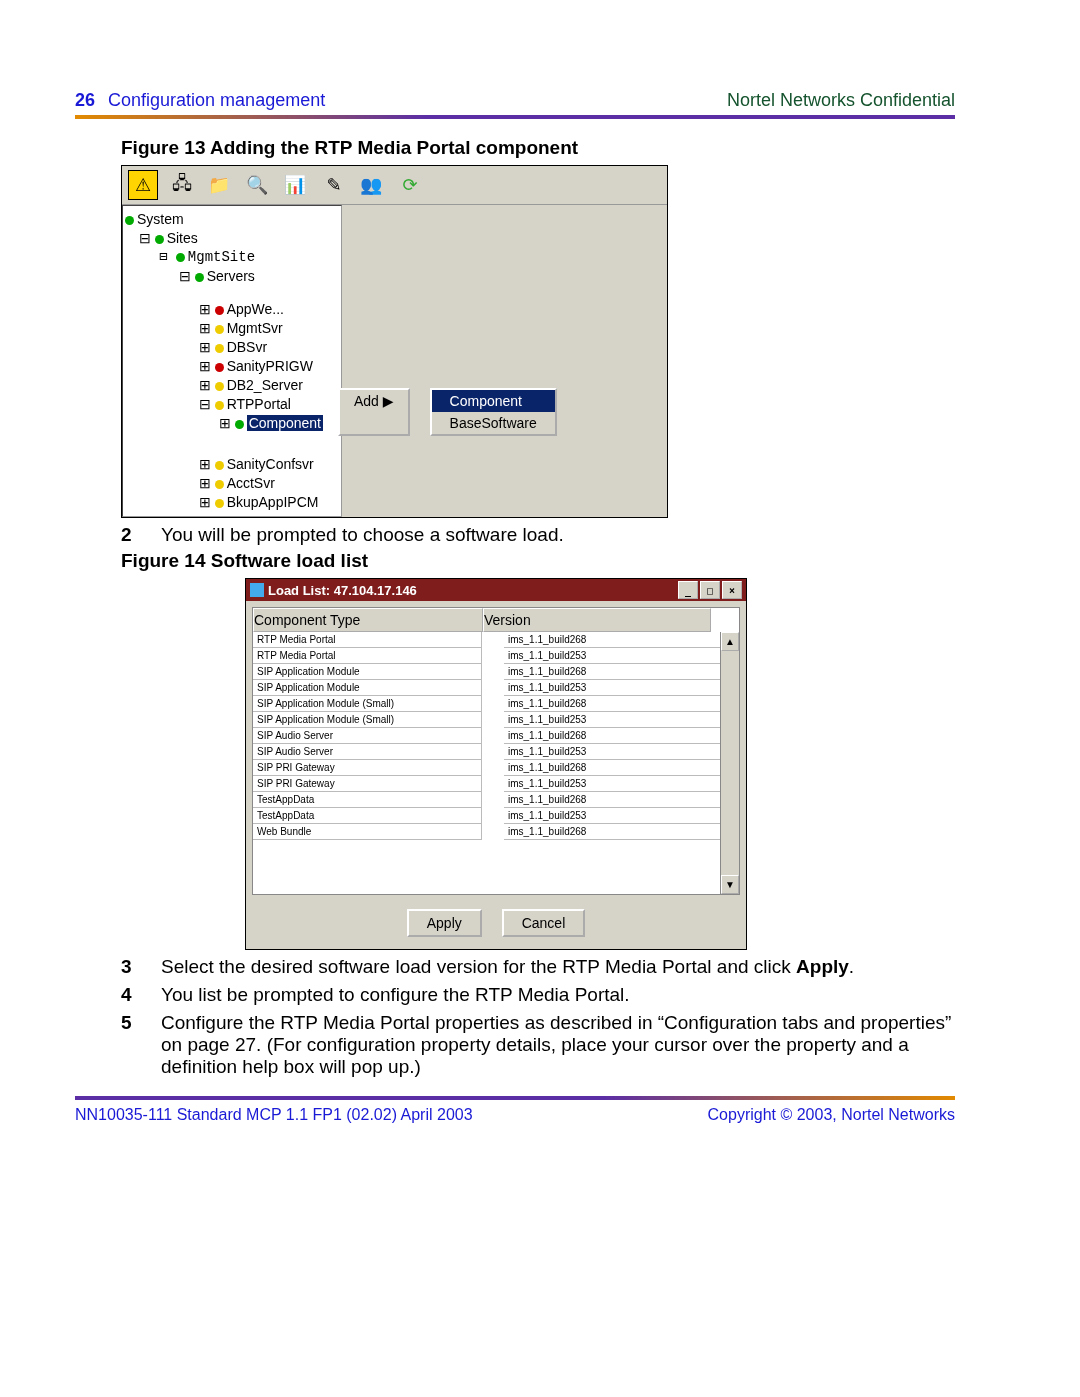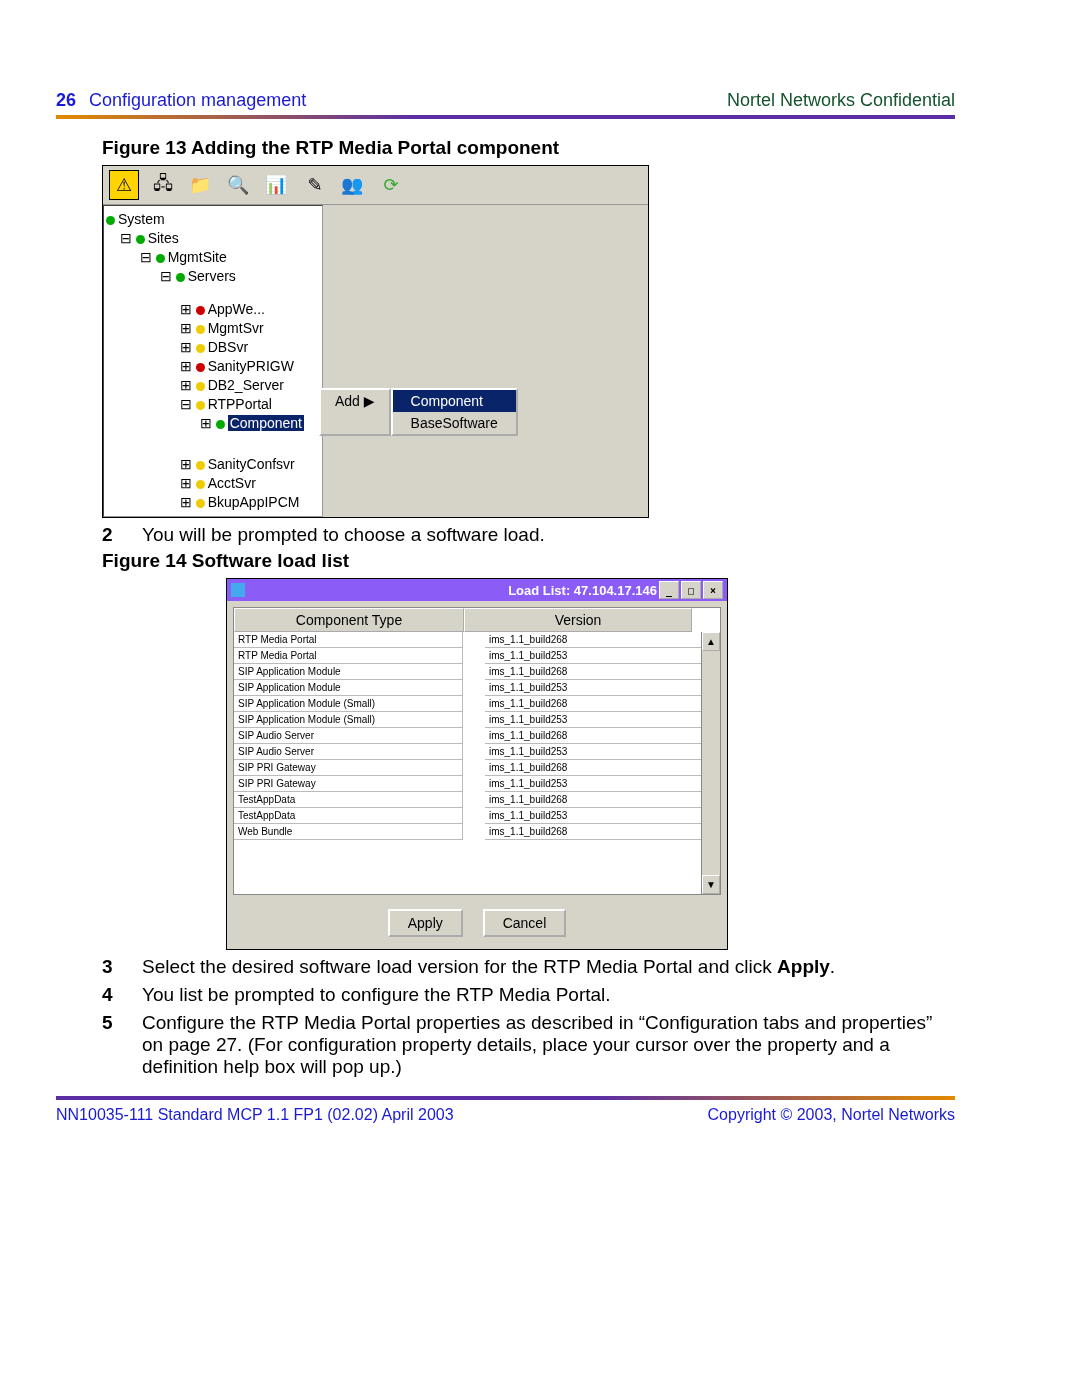--- a/index.html
+++ b/index.html
@@ -7,21 +7,21 @@
     background: #fff;
     font-family: Arial, Helvetica, sans-serif;
     font-size: 16px;
     color: #000;
   }
   .page {
     width: 1080px;
     height: 1397px;
     position: relative;
     box-sizing: border-box;
-    padding: 90px 125px 60px 56px;
+    padding: 90px 125px 60px 75px;
   }
   .top-row {
     display: flex;
     justify-content: space-between;
     font-size: 18px;
     margin-bottom: 4px;
   }
   .top-row .left { color: #1a1ad6; }
   .top-row .left .pg { font-weight: bold; margin-right: 8px; }
   .top-row .right { color: #14532d; }
@@ -93,28 +93,27 @@
   
   .fig14 {
     margin-left: 170px;
     width: 500px;
     border: 1px solid #000;
     background: #d6d3c9;
     font-family: sans-serif;
     font-size: 14px;
   }
   .titlebar {
-    background: #8b5cf6;
+    background: #7f1d1d;
     color: #fff;
     display: flex;
     align-items: center;
     padding: 2px 4px;
     font-weight: bold;
     font-size: 13px;
-    text-align: right;
   }
   .titlebar .tb-title { flex: 1; padding-left: 4px; }
   .winbtn {
     width: 18px; height: 16px;
     background: #d6d3c9;
     border: 1px outset #fff;
     margin-left: 2px;
     font-size: 10px;
     display: inline-flex; align-items: center; justify-content: center;
     color: #000;
@@ -122,21 +121,21 @@
   }
   .ll-table {
     margin: 6px;
     background: #fff;
     border: 1px solid #888;
   }
   .ll-head { display: flex; }
   .ll-head .th {
     background: #d6d3c9;
     border: 1px outset #fff;
-    text-align: center;
+    text-align: left;
     padding: 3px 0;
     font-size: 14px;
   }
   .th.c1 { width: 228px; }
   .th.c2 { width: 226px; }
   .ll-body { height: 262px; overflow: hidden; position: relative; }
   .ll-row { display: flex; font-size: 10px; }
   .ll-row .td { border-bottom: 1px solid #bbb; border-right: 1px solid #bbb; padding: 2px 4px; }
   .td.c1 { width: 220px; }
   .td.c2 { width: 218px; margin-left: 22px; }
@@ -188,36 +187,36 @@
       <span class="tb-icon">🔍</span>
       <span class="tb-icon">📊</span>
       <span class="tb-icon">✎</span>
       <span class="tb-icon" style="color:#c08;">👥</span>
       <span class="tb-icon" style="color:#3a3;">⟳</span>
     </div>
     <div class="tree-wrap">
       <div class="tree">
         <div class="tree-row"><span class="dot green"></span><span>System</span></div>
         <div class="tree-row" style="padding-left:14px;">⊟ <span class="dot green"></span><span>Sites</span></div>
-        <div class="tree-row" style="padding-left:34px;">⊟ <span class="dot green"></span><span>MgmtSite</span></div>
+        <div class="tree-row" style="padding-left:34px;font-family:Liberation Mono, monospace;">⊟ <span class="dot green"></span><span>MgmtSite</span></div>
         <div class="tree-row" style="padding-left:54px;">⊟ <span class="dot green"></span><span>Servers</span></div>
         <div class="tree-row" style="padding-left:74px;margin-top:14px;">⊞ <span class="dot red"></span><span>AppWe...</span></div>
         <div class="tree-row" style="padding-left:74px;">⊞ <span class="dot yellow"></span><span>MgmtSvr</span></div>
         <div class="tree-row" style="padding-left:74px;">⊞ <span class="dot yellow"></span><span>DBSvr</span></div>
         <div class="tree-row" style="padding-left:74px;">⊞ <span class="dot red"></span><span>SanityPRIGW</span></div>
         <div class="tree-row" style="padding-left:74px;">⊞ <span class="dot yellow"></span><span>DB2_Server</span></div>
         <div class="tree-row" style="padding-left:74px;">⊟ <span class="dot yellow"></span><span>RTPPortal</span></div>
         <div class="tree-row" style="padding-left:94px;">⊞ <span class="dot green"></span><span class="selnode">Component</span></div>
         <div class="tree-row" style="padding-left:74px;margin-top:22px;">⊞ <span class="dot yellow"></span><span>SanityConfsvr</span></div>
         <div class="tree-row" style="padding-left:74px;">⊞ <span class="dot yellow"></span><span>AcctSvr</span></div>
         <div class="tree-row" style="padding-left:74px;">⊞ <span class="dot yellow"></span><span>BkupAppIPCM</span></div>
       </div>
       <div style="flex:1;background:#d6d3c9;"></div>
     </div>
-    <div class="context" style="left:216px; top:222px;">
+    <div class="context" style="left:216px; top:222px;gap:20px;">
       <div class="ctx1">Add  ▶</div>
       <div class="ctx2">
         <div class="citem sel">Component</div>
         <div class="citem">BaseSoftware</div>
       </div>
     </div>
   </div>
 
   <div class="step-row">
     <div class="step-num">2</div>

